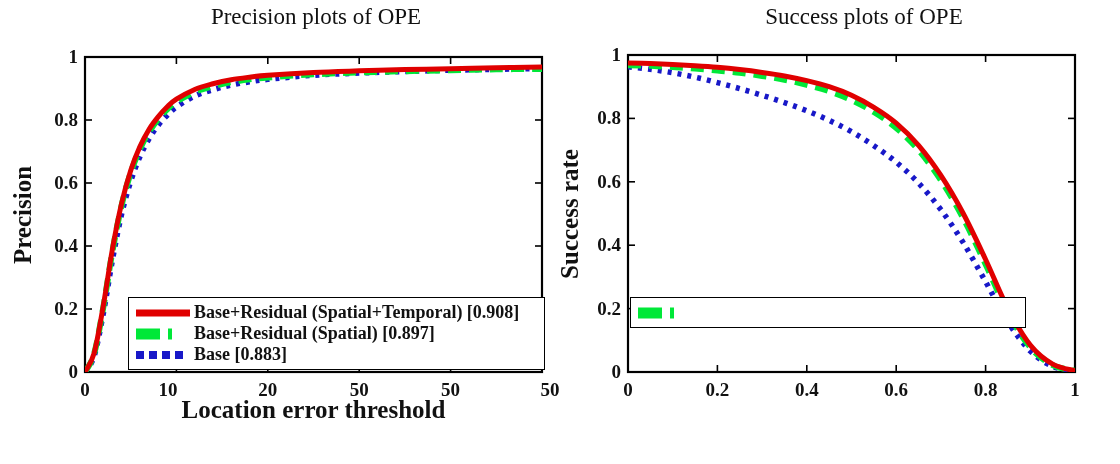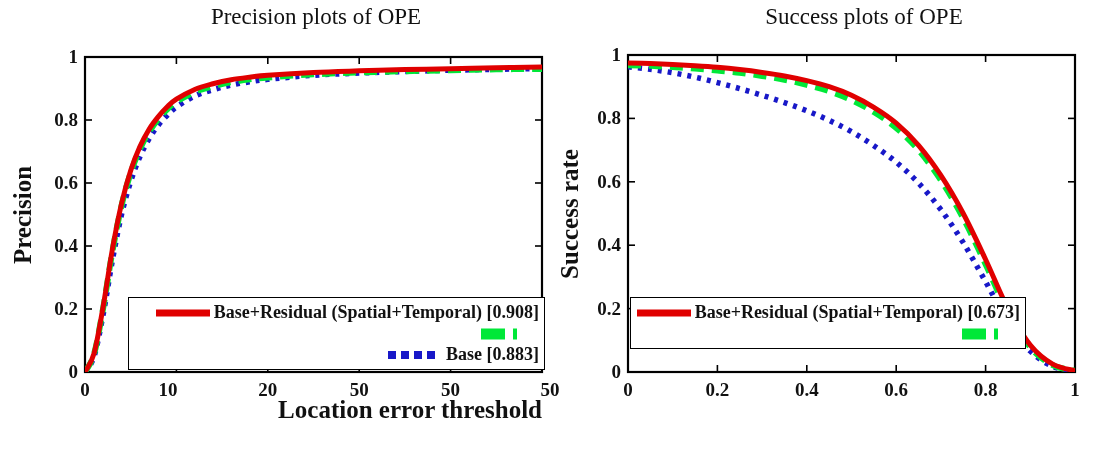--- a/index.html
+++ b/index.html
@@ -59,21 +59,21 @@
     white-space: nowrap;
     transform-origin: 0 0;
     transform: rotate(-90deg);
   }
   .axis-label-x {
     position: absolute;
     font-size: 25px;
     font-weight: bold;
     color: #111111;
     white-space: nowrap;
-    text-align: right;
+    text-align: center;
   }
   .tick-label {
     position: absolute;
     font-size: 19px;
     font-weight: bold;
     color: #111111;
     white-space: nowrap;
   }
   .tick-label-x { transform: translateX(-50%); }
   .tick-label-y { transform: translateY(-50%); text-align: right; }
@@ -83,21 +83,20 @@
     background: #ffffff;
     border: 1.6px solid #000000;
     box-sizing: border-box;
     padding: 4px 5px 4px 5px;
   }
   .legend-row {
     display: flex;
     align-items: center;
     height: 21px;
     white-space: nowrap;
-    justify-content: flex-end;
   }
   .legend-swatch {
     width: 58px;
     height: 20px;
     flex: 0 0 58px;
     position: relative;
     margin-right: 2px;
   }
   .legend-swatch svg { display: block; }
   .legend-text {
@@ -164,20 +163,21 @@
             </svg>
           </span>
           <span class="legend-text">Base+Residual (Spatial+Temporal) [0.908]</span>
         </div>
         <div class="legend-row">
           <span class="legend-swatch">
             <svg width="58" height="20" viewBox="0 0 58 20">
               <line x1="2" y1="10" x2="38" y2="10" stroke="#00e838" stroke-width="11" stroke-linecap="butt" stroke-dasharray="24,8"></line>
             </svg>
           </span>
+          <span class="legend-text">Base+Residual (Spatial) [0.897]</span>
         </div>
         <div class="legend-row">
           <span class="legend-swatch">
             <svg width="58" height="20" viewBox="0 0 58 20">
               <line x1="2" y1="10" x2="50" y2="10" stroke="#1818c8" stroke-width="8" stroke-linecap="butt" stroke-dasharray="8,5"></line>
             </svg>
           </span>
           <span class="legend-text">Base [0.883]</span>
         </div>
       </div>
@@ -235,28 +235,20 @@
           <path d="M 68.00 62.93 C 71.72 63.03, 82.90 63.29, 90.35 63.56 C 97.80 63.82, 105.25 64.14, 112.70 64.51 C 120.15 64.88, 127.60 65.30, 135.05 65.78 C 142.50 66.25, 149.95 66.73, 157.40 67.36 C 164.85 68.00, 172.30 68.74, 179.75 69.58 C 187.20 70.43, 194.65 71.38, 202.10 72.44 C 209.55 73.49, 217.00 74.55, 224.45 75.92 C 231.90 77.30, 239.35 78.88, 246.80 80.68 C 254.25 82.47, 261.70 84.27, 269.15 86.70 C 276.60 89.13, 284.05 91.82, 291.50 95.26 C 298.95 98.69, 306.40 102.66, 313.85 107.31 C 321.30 111.95, 328.75 116.81, 336.20 123.16 C 343.65 129.50, 351.10 136.63, 358.55 145.34 C 366.00 154.06, 373.45 164.10, 380.90 175.46 C 388.35 186.82, 395.80 199.50, 403.25 213.50 C 410.70 227.50, 418.15 243.62, 425.60 259.47 C 433.05 275.32, 440.50 294.34, 447.95 308.60 C 455.40 322.87, 462.85 335.81, 470.30 345.06 C 477.75 354.30, 485.20 359.80, 492.65 364.07 C 500.10 368.35, 511.27 369.62, 515.00 370.73" fill="none" stroke="#e00000" stroke-width="5" stroke-linecap="round" stroke-linejoin="round"></path>
         </g>
       </svg>
 
     <div class="axis-label-y" id="ylabel-success" style="left: 24px; top: 213.5px; transform: rotate(-90deg) translate(-50%, -100%);">Success rate</div>
 
     <div class="legend-box" id="legend-success" style="left: 70px; top: 297px; width: 396px;">
         <div class="legend-row">
           <span class="legend-swatch">
             <svg width="58" height="20" viewBox="0 0 58 20">
-              <line x1="2" y1="10" x2="56" y2="10" stroke="#e00000" stroke-width="7" stroke-linecap="butt"></line>
-            </svg>
-          </span>
-          <span class="legend-text">Base+Residual (Spatial+Temporal) [0.673]</span>
-        </div>
-        <div class="legend-row">
-          <span class="legend-swatch">
-            <svg width="58" height="20" viewBox="0 0 58 20">
               <line x1="2" y1="10" x2="38" y2="10" stroke="#00e838" stroke-width="11" stroke-linecap="butt" stroke-dasharray="24,8"></line>
             </svg>
           </span>
         </div>
       </div>
   <div class="tick-label tick-label-x" style="left: 68px; top: 379px;">0</div>
       <div class="tick-label tick-label-x" style="left: 157.4px; top: 379px;">0.2</div>
       <div class="tick-label tick-label-x" style="left: 246.8px; top: 379px;">0.4</div>
       <div class="tick-label tick-label-x" style="left: 336.2px; top: 379px;">0.6</div>
       <div class="tick-label tick-label-x" style="left: 425.6px; top: 379px;">0.8</div>

